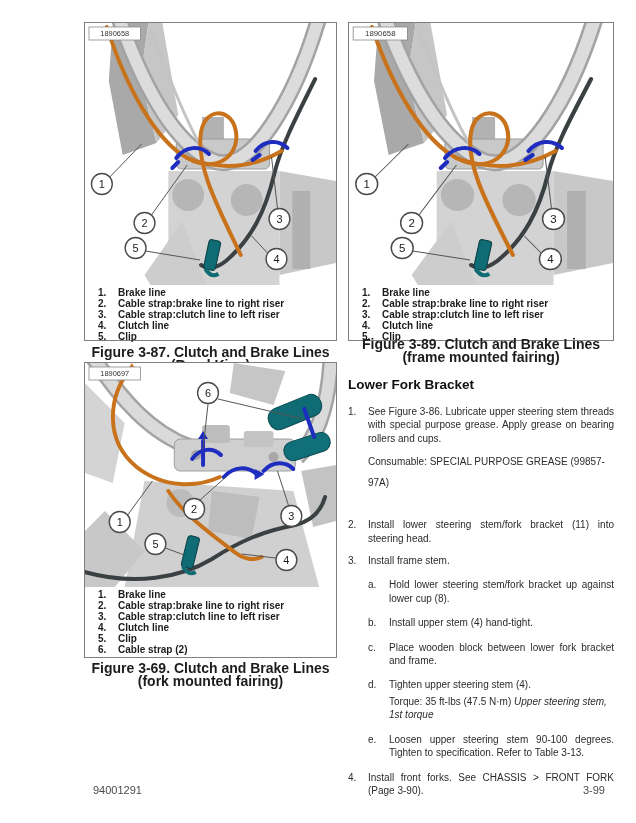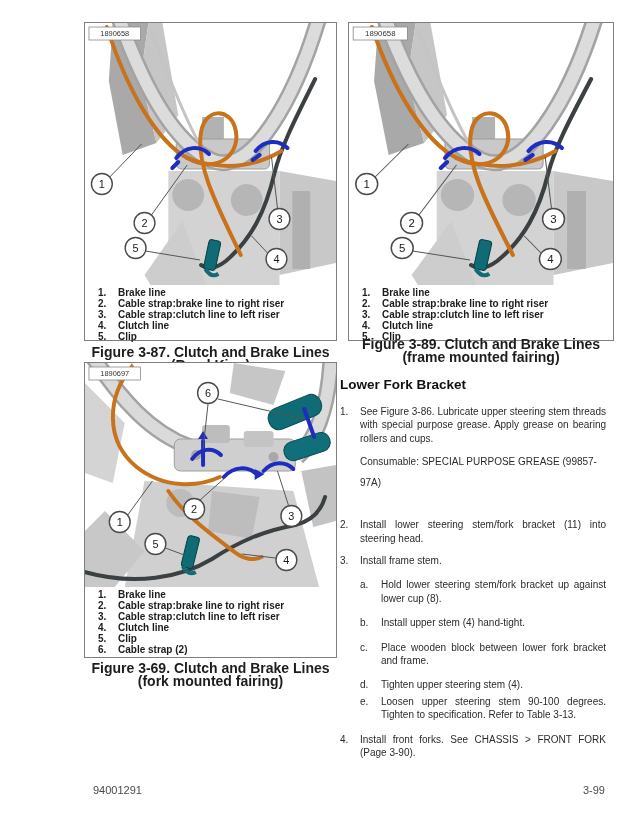--- a/index.html
+++ b/index.html
@@ -8,21 +8,21 @@
     font-family:"Liberation Sans",sans-serif;color:#2b2b2b;overflow:hidden;
   }
   .fig-box{position:absolute;border:1px solid #7f7f7f;background:#fff;box-sizing:border-box;}
   .fig-canvas{position:relative;width:100%;overflow:hidden;}
   .fig-canvas svg{display:block;width:100%;height:100%;}
   .legend{padding:2px 0 2px 0;}
   .lrow{display:flex;font-weight:bold;font-size:10px;line-height:11px;color:#1c1c1c;}
   .lnum{flex:none;width:33px;padding-left:13px;box-sizing:border-box;}
   .ltxt{flex:1;padding-right:3px;}
   .fig-caption{position:absolute;text-align:center;font-weight:bold;font-size:14px;line-height:12.5px;color:#1c1c1c;}
-  .section{position:absolute;left:340px;top:377px;width:266px;}
+  .section{position:absolute;left:348px;top:377px;width:266px;}
   .heading{font-size:13.5px;font-weight:bold;color:#111;margin:0 0 13px 0;}
   .step{display:flex;font-size:10px;line-height:13.4px;margin:0 0 9px 0;}
   .sn{flex:none;width:20px;}
   .stext{flex:1;text-align:justify;}
   .note{font-size:10px;line-height:21px;margin:-3px 0 25px 20px;}
   .substep{display:flex;font-size:10px;line-height:13.4px;margin:2px 0 11px 20px;}
   .ssn{flex:none;width:21px;}
   .sstext{flex:1;text-align:justify;}
   .torque{font-size:10px;line-height:13.4px;margin:-8px 0 11px 41px;}
   .torque .it{font-style:italic;}
@@ -379,20 +379,23 @@
       <span class="sstext">Install upper stem (4) hand-tight.</span>
     </div>
     <div class="substep">
       <span class="ssn">c.</span>
       <span class="sstext">Place wooden block between lower fork bracket and frame.</span>
     </div>
     <div class="substep" style="margin-bottom:3px;">
       <span class="ssn">d.</span>
       <span class="sstext">Tighten upper steering stem (4).</span>
     </div>
+    <div class="torque" style="margin-top:0;">
+      <span>Torque: 35 ft-lbs (47.5 N·m) </span><span class="it">Upper steering stem, 1st torque</span>
+    </div>
     <div class="substep">
       <span class="ssn">e.</span>
       <span class="sstext">Loosen upper steering stem 90-100 degrees. Tighten to specification. Refer to Table 3-13.</span>
     </div>
 
     <div class="step" style="margin-top:3px;">
       <span class="sn">4.</span>
       <span class="stext">Install front forks. See CHASSIS &gt; FRONT FORK (Page 3-90).</span>
     </div>
   </div>

